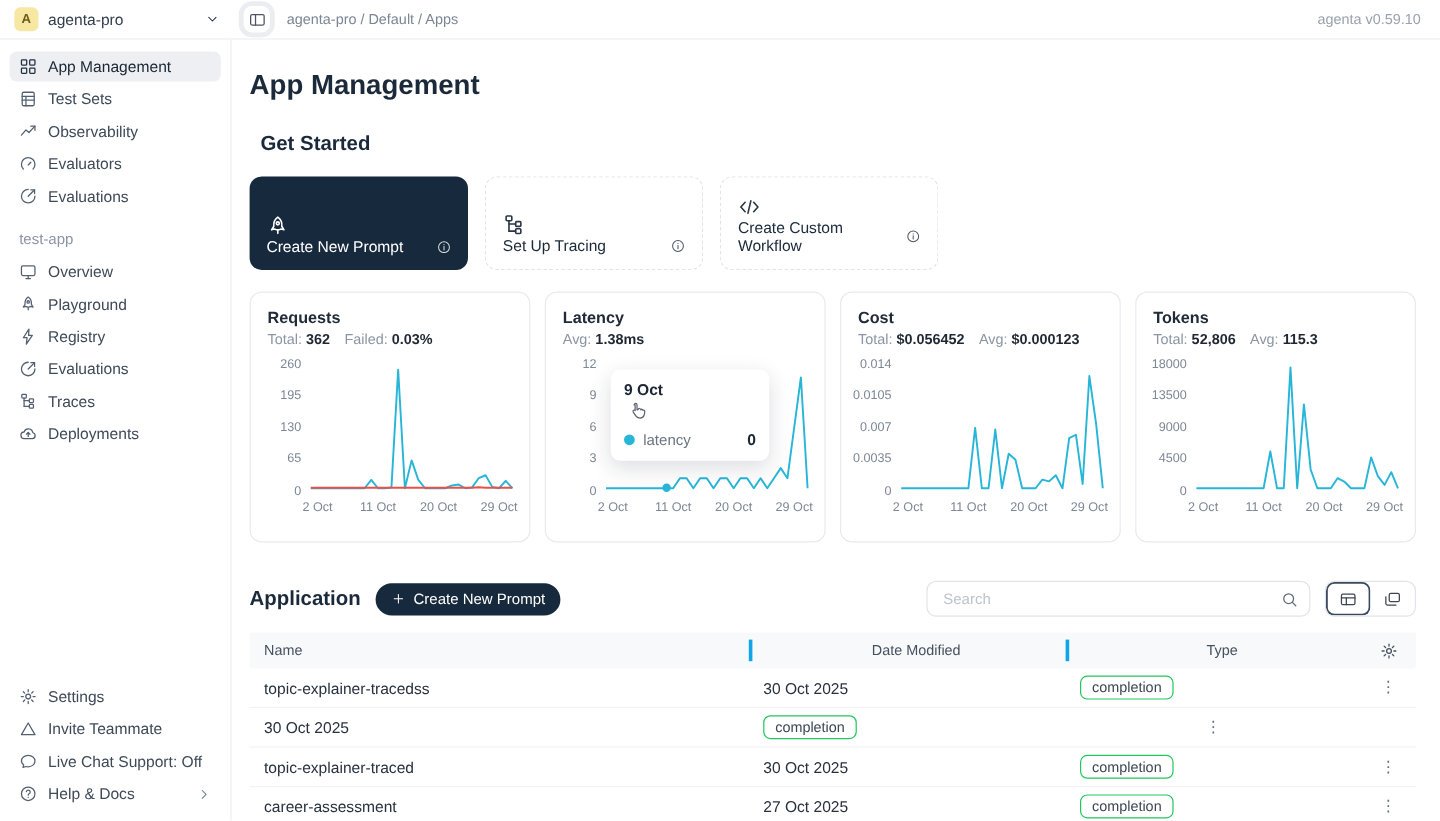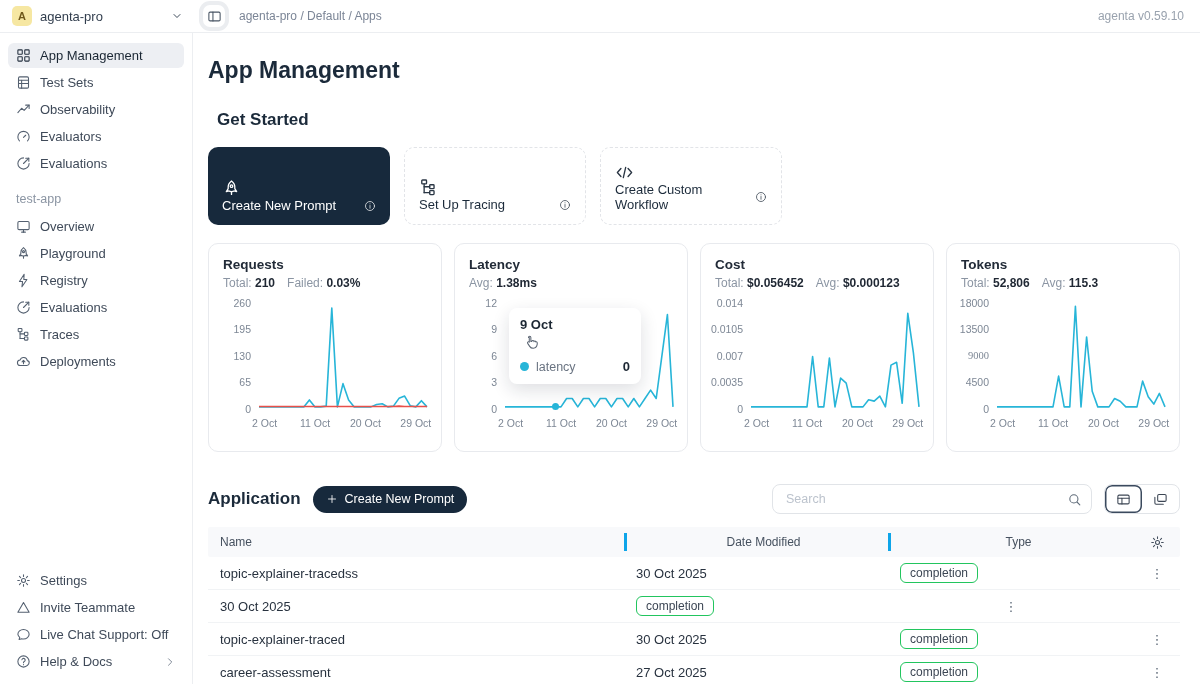--- a/index.html
+++ b/index.html
@@ -351,21 +351,21 @@
                 </svg>
               </span>
           </div>
         </div>
       </div>
 
       <div class="charts-row" id="charts-row">
           <div class="chart-card">
             <div class="chart-title">Requests</div>
             <div class="chart-stats">
-              <span>Total: <b>210</b></span>
+              <span>Total: <b>362</b></span>
               <span>Failed: <b>0.03%</b></span>
             </div>
             <div class="chart-body">
               <div class="y-axis">
                 <span class="ytick" style="bottom: 0%;">0</span>
                 <span class="ytick" style="bottom: 25%;">65</span>
                 <span class="ytick" style="bottom: 50%;">130</span>
                 <span class="ytick" style="bottom: 75%;">195</span>
                 <span class="ytick" style="bottom: 100%;">260</span>
               </div>
@@ -451,21 +451,21 @@
           <div class="chart-card">
             <div class="chart-title">Tokens</div>
             <div class="chart-stats">
               <span>Total: <b>52,806</b></span>
               <span>Avg: <b>115.3</b></span>
             </div>
             <div class="chart-body">
               <div class="y-axis">
                 <span class="ytick" style="bottom: 0%;">0</span>
                 <span class="ytick" style="bottom: 25%;">4500</span>
-                <span class="ytick" style="bottom: 50%; font-family: Liberation Serif, serif;">9000</span>
+                <span class="ytick" style="bottom: 50%;">9000</span>
                 <span class="ytick" style="bottom: 75%;">13500</span>
                 <span class="ytick" style="bottom: 100%;">18000</span>
               </div>
               <div class="plot">
                 <svg viewBox="0 0 100 100" preserveAspectRatio="none">
                   <polyline points="0.00,98.00 3.33,98.00 6.67,98.00 10.00,98.00 13.33,98.00 16.67,98.00 20.00,98.00 23.33,98.00 26.67,98.00 30.00,98.00 33.33,98.00 36.67,68.97 40.00,98.00 43.33,98.00 46.67,3.00 50.00,98.00 53.33,32.03 56.67,83.22 60.00,98.00 63.33,98.00 66.67,98.00 70.00,90.08 73.33,92.72 76.67,98.00 80.00,98.00 83.33,98.00 86.67,73.72 90.00,88.50 93.33,95.36 96.67,85.33 100.00,98.00" fill="none" stroke="#27b5d8" stroke-width="1.6" vector-effect="non-scaling-stroke" stroke-linejoin="round"></polyline>
                 </svg>
               </div>
               <div class="x-axis">
                 <span class="xtick" style="left: 3.33333%;">2 Oct</span>

